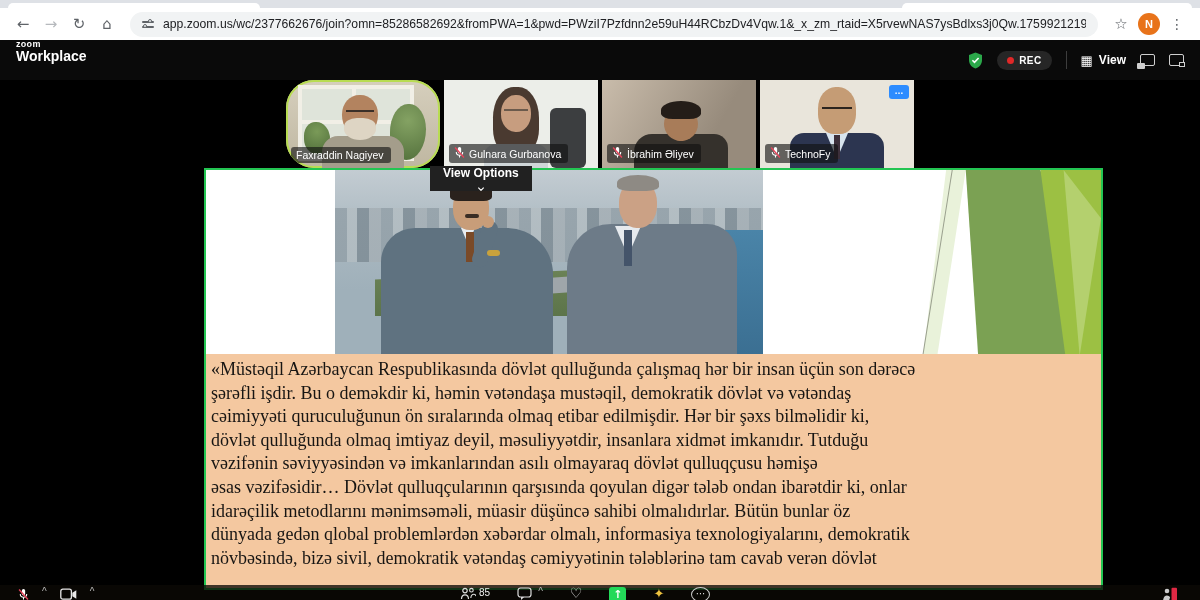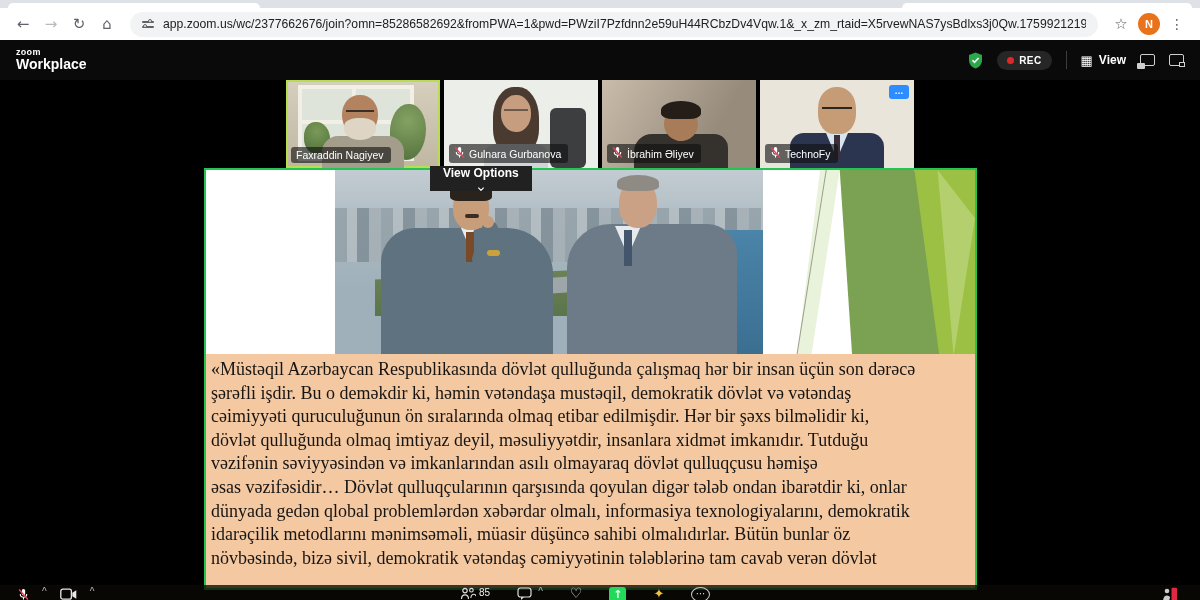--- a/index.html
+++ b/index.html
@@ -21,21 +21,21 @@
   .tune i.a { top:3px; } .tune i.b { top:8px; }
   .tune b { position:absolute; width:4px; height:4px; border-radius:50%; background:#f1f3f4; border:1.6px solid #5f6368; }
   .tune b.a { left:6px; top:1.2px; } .tune b.b { left:1px; top:6.2px; }
   .urltext { font-size:12.2px; color:#202124; white-space:nowrap; overflow:hidden; }
   .star { font-size:15px; color:#5f6368; font-family:"DejaVu Sans",sans-serif; }
   .avatar { width:22px; height:22px; border-radius:50%; background:#e8731a; color:#fff; font-size:11px; font-weight:bold;
             display:flex; align-items:center; justify-content:center; flex:none; }
   .dots { font-size:14px; color:#5f6368; padding:0 4px; font-family:"DejaVu Sans",sans-serif; }
 
   
-  .zbar { height:40px; background:#0a0a0a; display:flex; align-items:center; justify-content:space-between; padding:0 16px; }
+  .zbar { height:40px; background:#0a0a0a; display:flex; justify-content:space-between; padding:0 16px; }
   .zlogo { color:#fff; line-height:1.05; }
   .zlogo .l1 { font-size:9px; font-weight:700; letter-spacing:.3px; }
   .zlogo .l2 { font-size:14px; font-weight:600; }
   .zright { display:flex; align-items:center; gap:14px; }
   .rec { display:flex; align-items:center; gap:5px; background:#262626; border-radius:11px; padding:4px 10px;
          font-size:10px; font-weight:700; color:#fff; letter-spacing:.4px; }
   .rec .dot { width:7px; height:7px; border-radius:50%; background:#e02828; }
   .vsep { width:1px; height:18px; background:#3d3d3d; }
   .viewbtn { display:flex; align-items:center; gap:6px; color:#fff; font-size:12px; font-weight:600; }
   .gridic { font-size:13px; color:#fff; font-family:"DejaVu Sans",sans-serif; line-height:1; }
@@ -50,21 +50,21 @@
   
   .filmstrip { height:88px; display:flex; justify-content:center; gap:4px; background:#000; }
   .tile { position:relative; width:154px; height:88px; background:#101010; overflow:hidden; flex:none; }
   .tile.active { outline:2px solid #b8dc52; outline-offset:-2px; }
   .label { position:absolute; left:5px; bottom:5px; background:rgba(16,16,16,.62); color:#fff; font-size:10.5px;
            padding:2px 7px 2px 5px; border-radius:3px; display:flex; align-items:center; gap:4px; white-space:nowrap; z-index:3; }
   .badge { position:absolute; top:5px; right:5px; min-width:20px; height:14px; background:#2d8cff; border-radius:3px;
            color:#fff; font-size:9px; line-height:12px; text-align:center; font-weight:700; padding:0 3px; z-index:3; }
 
   
-  .t1 { background:linear-gradient(#d6cfbd,#bfb7a1); }
+  .t1 { background:linear-gradient(#d6cfbd,#bfb7a1);border-radius:28px; }
   .t1 .win { position:absolute; left:12px; top:5px; width:116px; height:76px; background:#dfe4da; border:4px solid #f1efe6; }
   .t1 .mv { position:absolute; left:66px; top:5px; width:4px; height:76px; background:#f1efe6; }
   .t1 .mh { position:absolute; left:12px; top:40px; width:116px; height:4px; background:#f1efe6; }
   .t1 .plant1 { position:absolute; left:18px; top:42px; width:26px; height:32px; border-radius:45% 55% 50% 50%;
                 background:radial-gradient(circle at 50% 30%,#7a9a58,#4d6b38); }
   .t1 .plant2 { position:absolute; left:104px; top:24px; width:36px; height:56px; border-radius:50% 45% 55% 45%;
                 background:radial-gradient(circle at 50% 30%,#84a263,#53703c); }
   .t1 .head { position:absolute; left:56px; top:15px; width:36px; height:40px; background:#b3835f; border-radius:48%; }
   .t1 .glasses { position:absolute; left:60px; top:30px; width:28px; border-top:2px solid #3a2f28; }
   .t1 .beard { position:absolute; left:58px; top:38px; width:32px; height:22px; background:#ded5c4; border-radius:40% 40% 50% 50%; }
@@ -85,21 +85,21 @@
   .t4 { background:#e9e5db; }
   .t4 .head { position:absolute; left:58px; top:7px; width:38px; height:47px; background:#c59c75; border-radius:46% 46% 42% 42%; }
   .t4 .glasses { position:absolute; left:62px; top:27px; width:30px; border-top:2.5px solid #2c241e; }
   .t4 .body { position:absolute; left:30px; top:53px; width:94px; height:35px; background:#2c3550; border-radius:14px 14px 0 0; }
   .t4 .shirt { position:absolute; left:66px; top:53px; width:22px; height:26px; background:#d8e4ee; clip-path:polygon(0 0,100% 0,50% 100%); }
   .t4 .tie { position:absolute; left:74px; top:55px; width:6px; height:24px; background:#3c2f3a; }
 
   .t5 { background:#070707; }
 
   
-  .share { position:absolute; left:204px; top:88px; width:773px; height:422px; background:#fff;
+  .share { position:absolute; left:204px; top:88px; width:899px; height:422px; background:#fff;
            border:2px solid #23c552; overflow:hidden; }
   .deco { position:absolute; right:0; top:0; width:178px; height:186px; }
   .deco .pale  { position:absolute; inset:0; background:#e9f2da; clip-path:polygon(13% 0,24% 0,8% 100%,0 100%); }
   .deco .olive { position:absolute; inset:0; background:#7ba153; clip-path:polygon(24% 0,66% 0,97% 100%,31% 100%); }
   .deco .brightg { position:absolute; inset:0; background:#9cc043; clip-path:polygon(66% 0,100% 0,100% 100%,80% 100%); }
   .deco .lighttri { position:absolute; inset:0; background:#b4d06e; clip-path:polygon(79% 0,100% 26%,88% 100%); }
   .deco .line { position:absolute; left:30px; top:-8px; width:1px; height:210px; background:#9aa08e; transform:rotate(9deg); transform-origin:top; }
 
   .photo { position:absolute; left:129px; top:0; width:428px; height:184px; overflow:hidden;
            background:linear-gradient(#c3ccd2 0%,#aab8c0 35%,#9fb0ba 65%); }
@@ -306,22 +306,22 @@
         <div class="m2-head"></div>
         <div class="m2-hair"></div>
       </div>
       <div class="quote">
           <div class="qline">«Müstəqil Azərbaycan Respublikasında dövlət qulluğunda çalışmaq hər bir insan üçün son dərəcə</div>
           <div class="qline">şərəfli işdir. Bu o deməkdir ki, həmin vətəndaşa mustəqil, demokratik dövlət və vətəndaş</div>
           <div class="qline">cəimiyyəti quruculuğunun ön sıralarında olmaq etibar edilmişdir. Hər bir şəxs bilməlidir ki,</div>
           <div class="qline">dövlət qulluğunda olmaq imtiyaz deyil, məsuliyyətdir, insanlara xidmət imkanıdır. Tutduğu</div>
           <div class="qline">vəzifənin səviyyəsindən və imkanlarından asılı olmayaraq dövlət qulluqçusu həmişə</div>
           <div class="qline">əsas vəzifəsidir… Dövlət qulluqçularının qarşısında qoyulan digər tələb ondan ibarətdir ki, onlar</div>
+          <div class="qline">idarəçilik metodlarını mənimsəməli, müasir düşüncə sahibi olmalıdırlar. Bütün bunlar öz</div>
           <div class="qline">dünyada gedən qlobal problemlərdən xəbərdar olmalı, informasiya texnologiyalarını, demokratik</div>
-          <div class="qline">idarəçilik metodlarını mənimsəməli, müasir düşüncə sahibi olmalıdırlar. Bütün bunlar öz</div>
           <div class="qline">növbəsində, bizə sivil, demokratik vətəndaş cəmiyyətinin tələblərinə tam cavab verən dövlət</div>
         </div>
     </div>
 
     <div class="banner">
       <div class="viewopts">
         <span>View Options</span>
         <svg width="10" height="6" viewBox="0 0 10 6">
           <polyline points="1,1 5,5 9,1" stroke="#fff" stroke-width="1.8" fill="none"></polyline>
         </svg>

